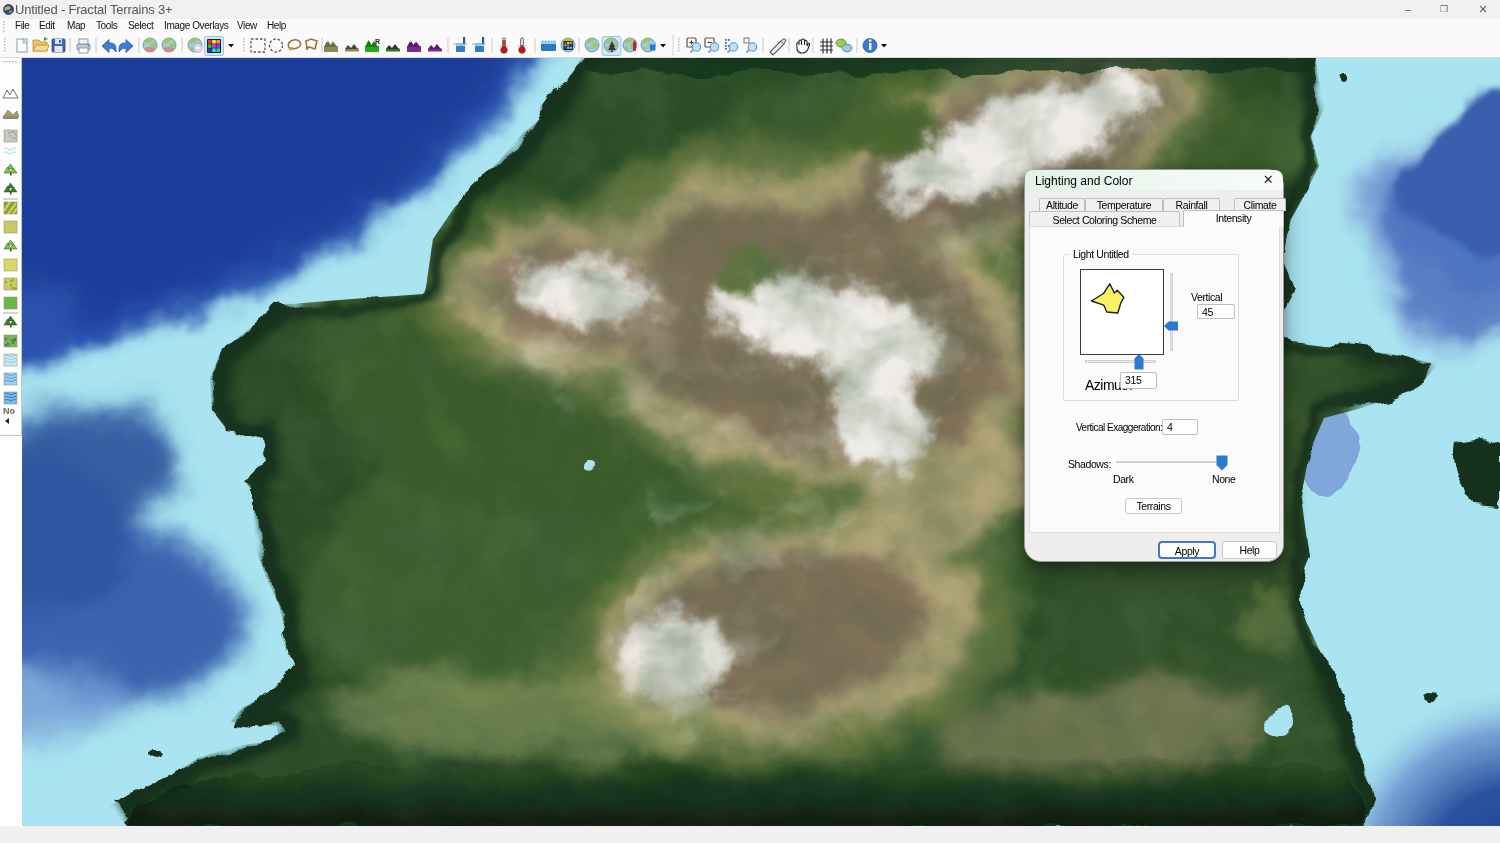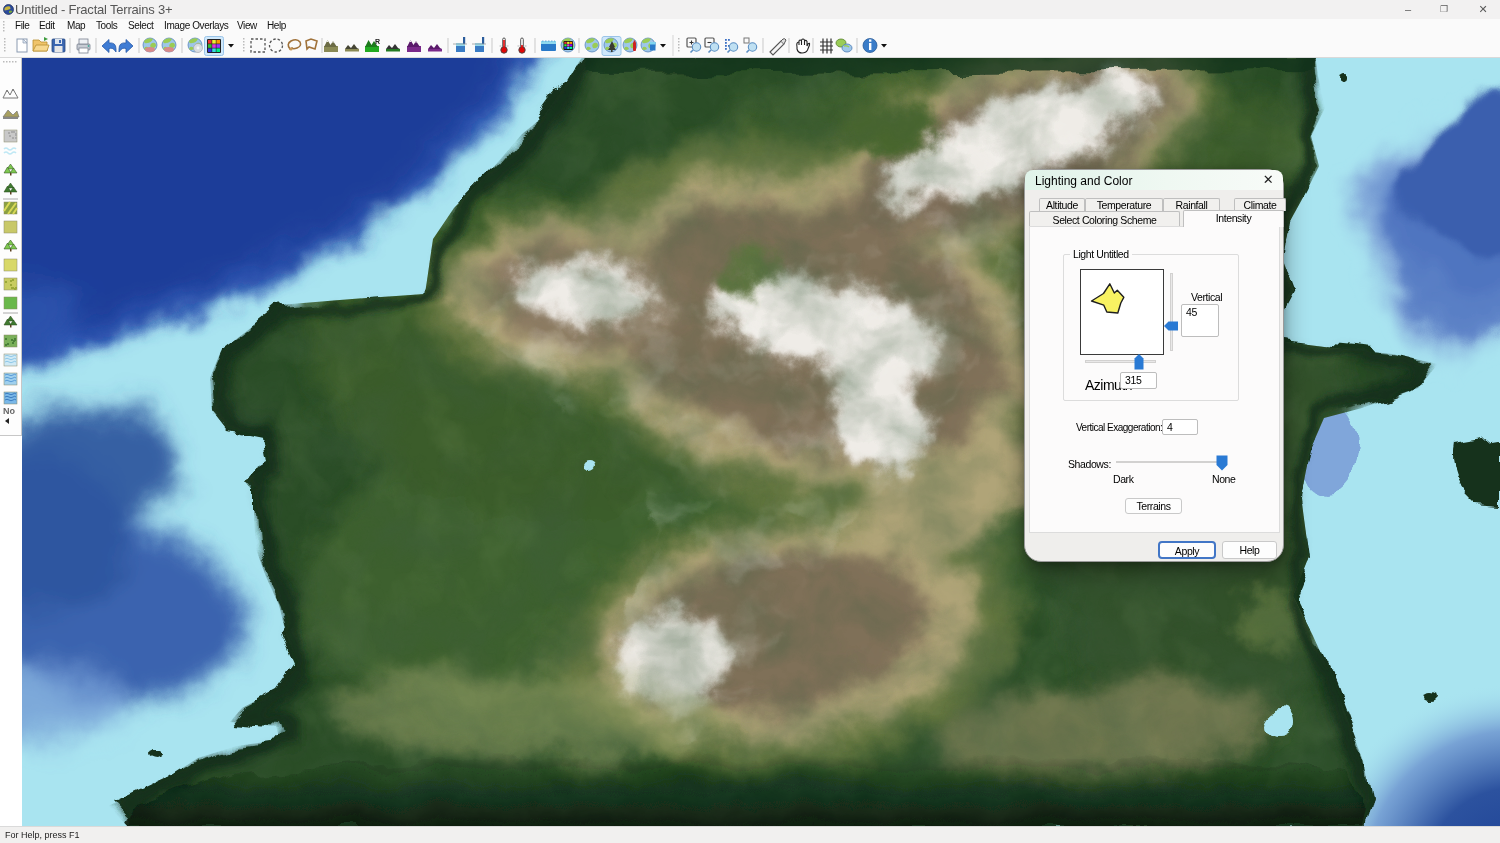--- a/index.html
+++ b/index.html
@@ -507,23 +507,20 @@
 <g filter="url(#coast2)">
 <polygon points="100,770 112,748 210,716 400,702 800,698 1200,702 1325,712 1342,740 1348,772 98,772" fill="url(#southg)"></polygon>
 </g>
 
 <g filter="url(#coast2)">
 <ellipse cx="1258" cy="668" rx="16" ry="16" fill="#a9e4f0"></ellipse>
 <ellipse cx="564" cy="407" rx="6" ry="5" fill="#a9e4f0"></ellipse>
 </g>
 </g>
 </svg></div>
-  <div class="abs" id="statusbar">
-      <span class="abs" id="statustext">For Help, press F1</span>
-    </div>
 
 <style>
 #dlg{left:1024px;top:169px;width:258px;height:391px;background:#efeeec;border:1px solid #9a9a9a;border-radius:17px;box-shadow:0 10px 26px rgba(0,0,0,0.38), 0 2px 8px rgba(0,0,0,0.22);font-size:10.5px;letter-spacing:-0.4px;color:#000;}
 #dlgtitle{left:0;top:0;width:100%;height:20px;background:linear-gradient(90deg,#e0f3e9 0%,#eff8f2 55%,#f8fbf8 100%);border-radius:8px 8px 0 0;}
 #dlgtitle span{position:absolute;left:10px;top:4px;font-size:12px;letter-spacing:0;}
 #dlgx{left:236px;top:3px;width:14px;height:14px;font-size:13px;color:#222;text-align:center;line-height:14px;}
 .tab{position:absolute;background:#f1f0ee;border:1px solid #bfbfbf;border-bottom:none;border-radius:2px 2px 0 0;text-align:center;box-sizing:border-box;}
 .tabsel{background:#fcfbfb;z-index:3;}
 #dlgpage{left:4px;top:56px;width:251px;height:307px;background:#fcfbfb;border:1px solid #dcdcdc;box-sizing:border-box;}
 .gb{position:absolute;border:1px solid #dcdcdc;border-radius:2px;}
@@ -554,21 +551,21 @@
     <svg width="82" height="84" viewBox="0 0 82 84">
           <path d="M 10.5,31 L 22.5,23.5 L 28.8,13.8 L 33.3,23 L 36.3,20.2 L 42.8,27.3 L 39.8,33 L 36.8,43 L 25.8,42 L 22.8,35.2 Z" fill="#f8f262" stroke="#1f1f1f" stroke-width="1.4" stroke-linejoin="round"></path>
         </svg>
   </div>
 
   <div class="trk" style="left:144.5px;top:103px;width:3px;height:78px;"></div>
   <svg class="abs" style="left:139px;top:151px;" width="15" height="10" viewBox="0 0 15 10">
         <polygon points="0,5 4.5,0.5 14,0.5 14,9.5 4.5,9.5" fill="#2a7ad4"></polygon>
       </svg>
   <div class="abs" style="left:166px;top:121px;">Vertical</div>
-  <div class="fld" style="left:156px;top:134px;width:38px;height:33px;">45</div>
+  <div class="fld" style="left:172px;top:134px;width:38px;height:15px;">45</div>
 
   <div class="trk" style="left:60px;top:190px;width:71px;height:3px;"></div>
   <svg class="abs" style="left:109px;top:184px;" width="10" height="16" viewBox="0 0 10 16">
         <polygon points="5,0 9.5,4.5 9.5,15.5 0.5,15.5 0.5,4.5" fill="#2a7ad4"></polygon>
       </svg>
   <div class="abs" style="left:60px;top:207px;font-size:14px;letter-spacing:-0.5px;">Azimuth</div>
   <div class="fld" style="left:95px;top:202px;width:37px;height:17px;">315</div>
 
   <div class="abs" style="left:51px;top:252px;font-size:10px;letter-spacing:-0.5px;">Vertical Exaggeration:</div>
   <div class="fld" style="left:137px;top:249px;width:36px;height:16px;">4</div>

